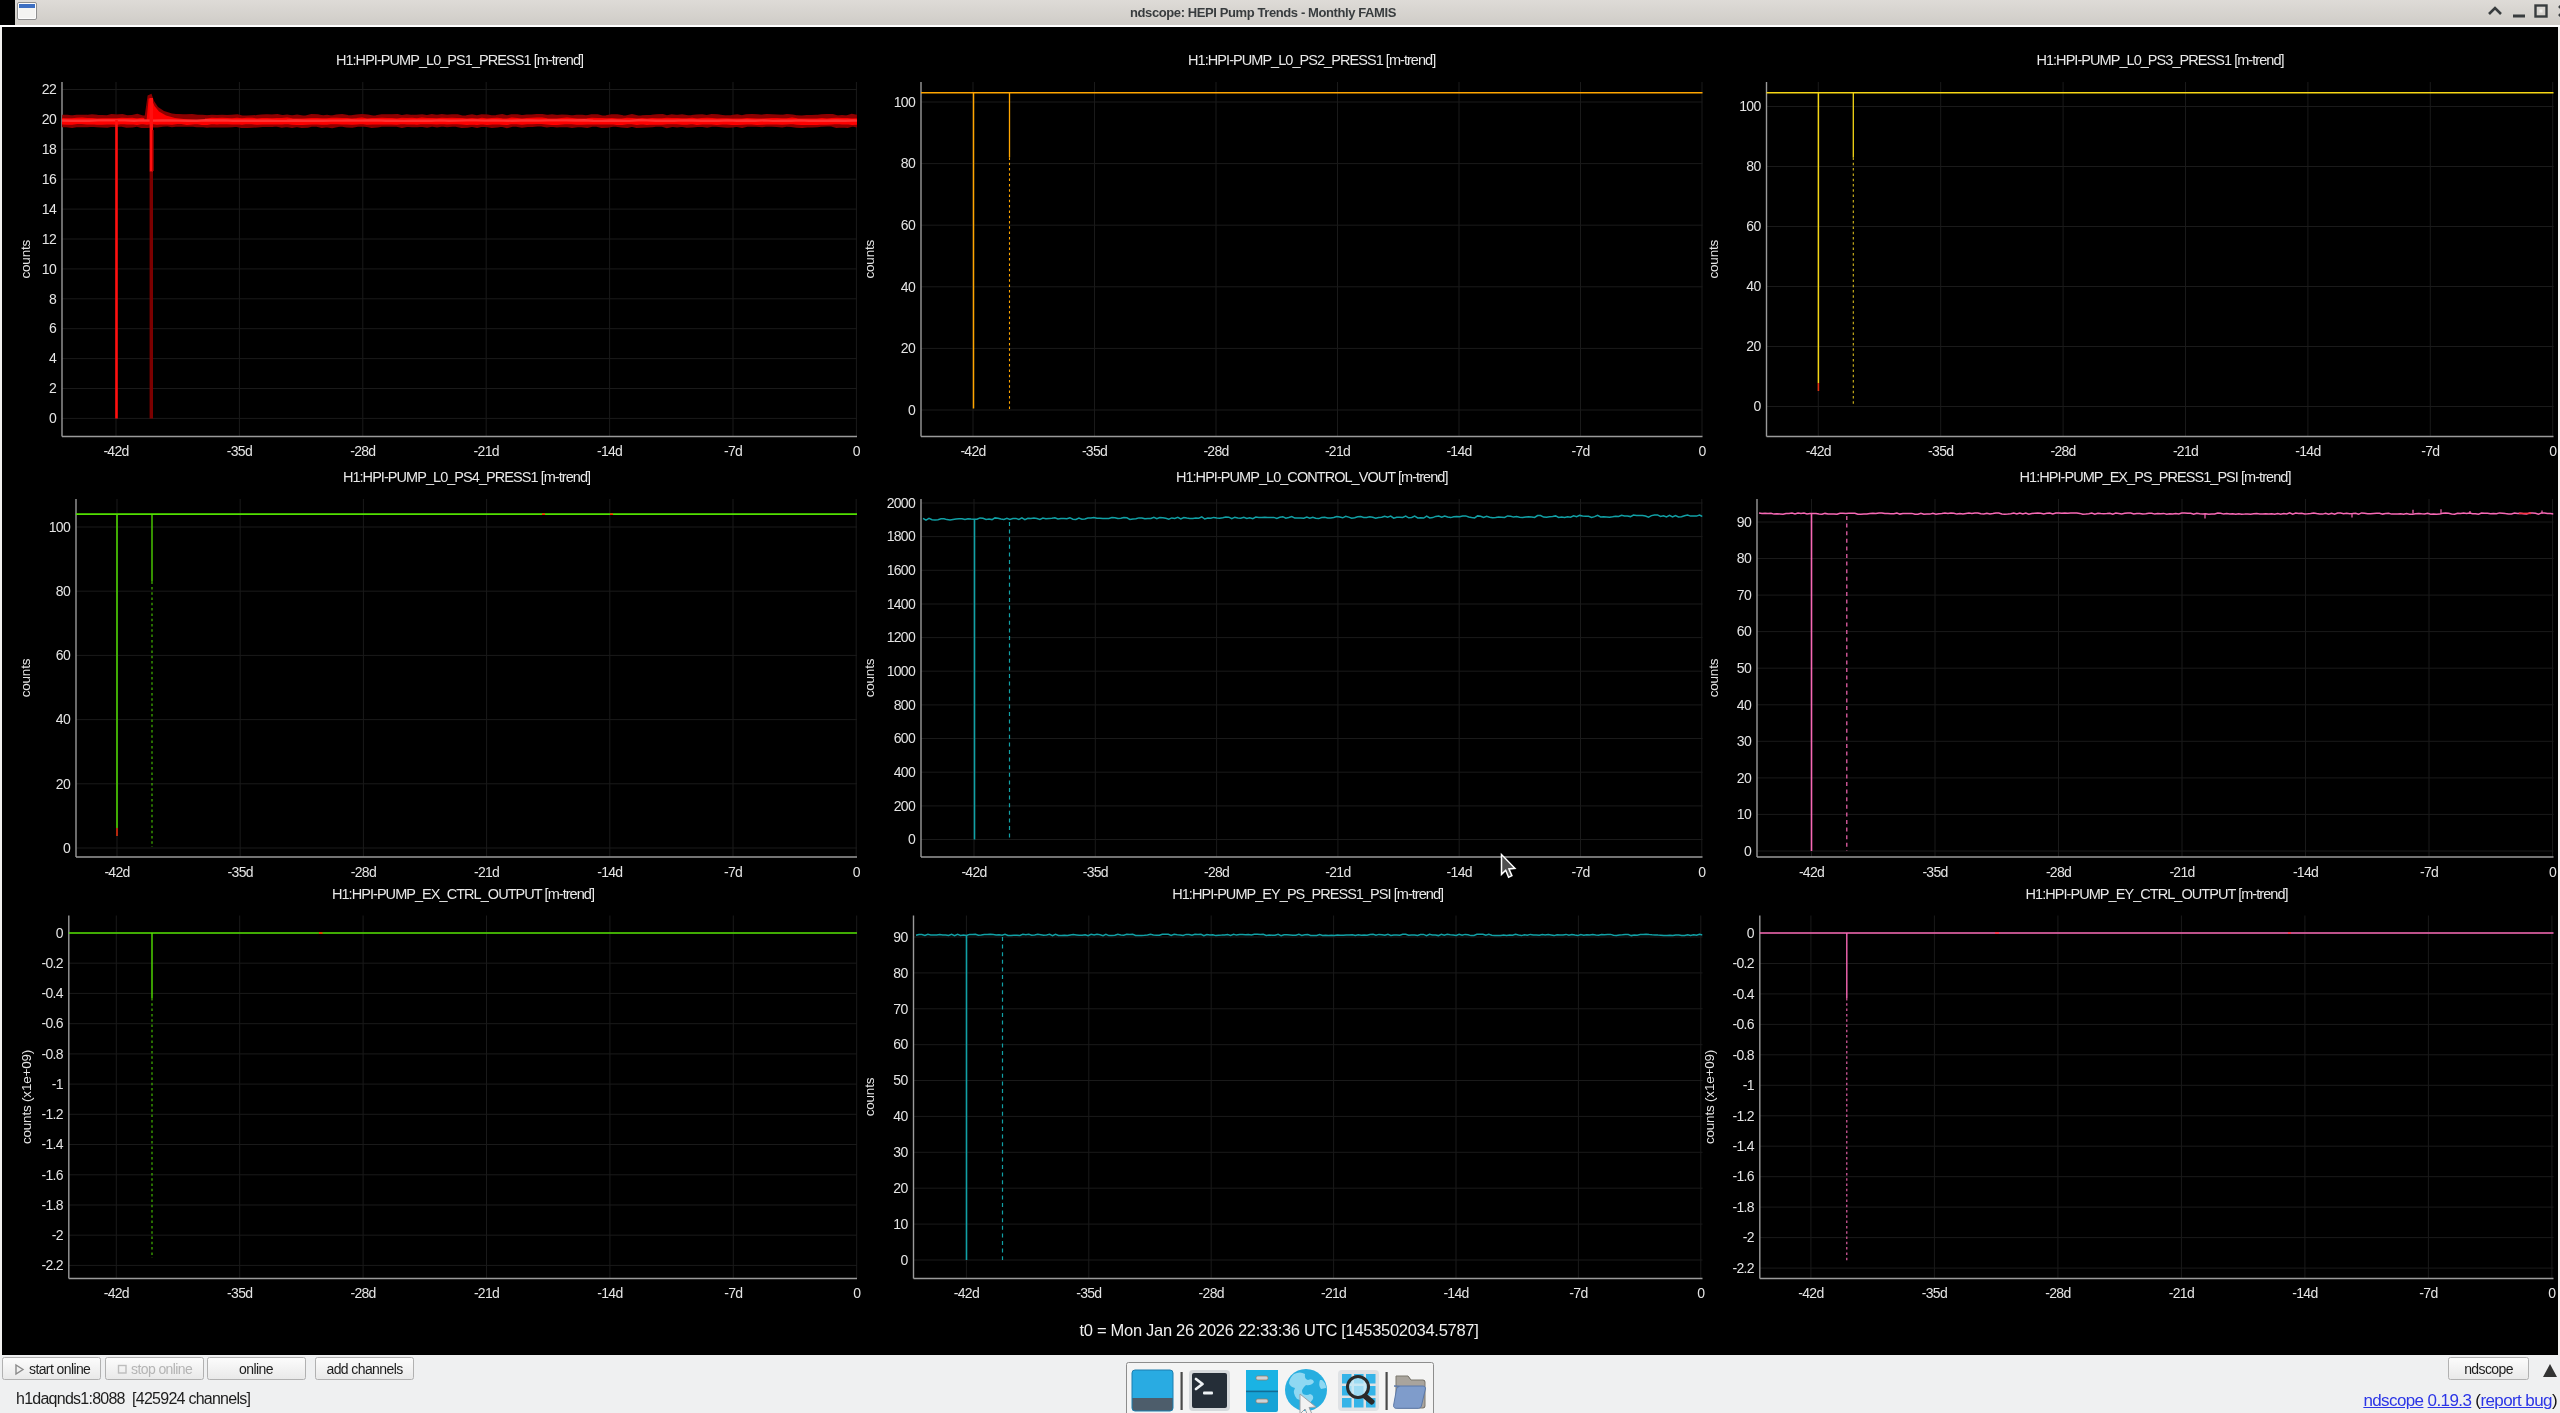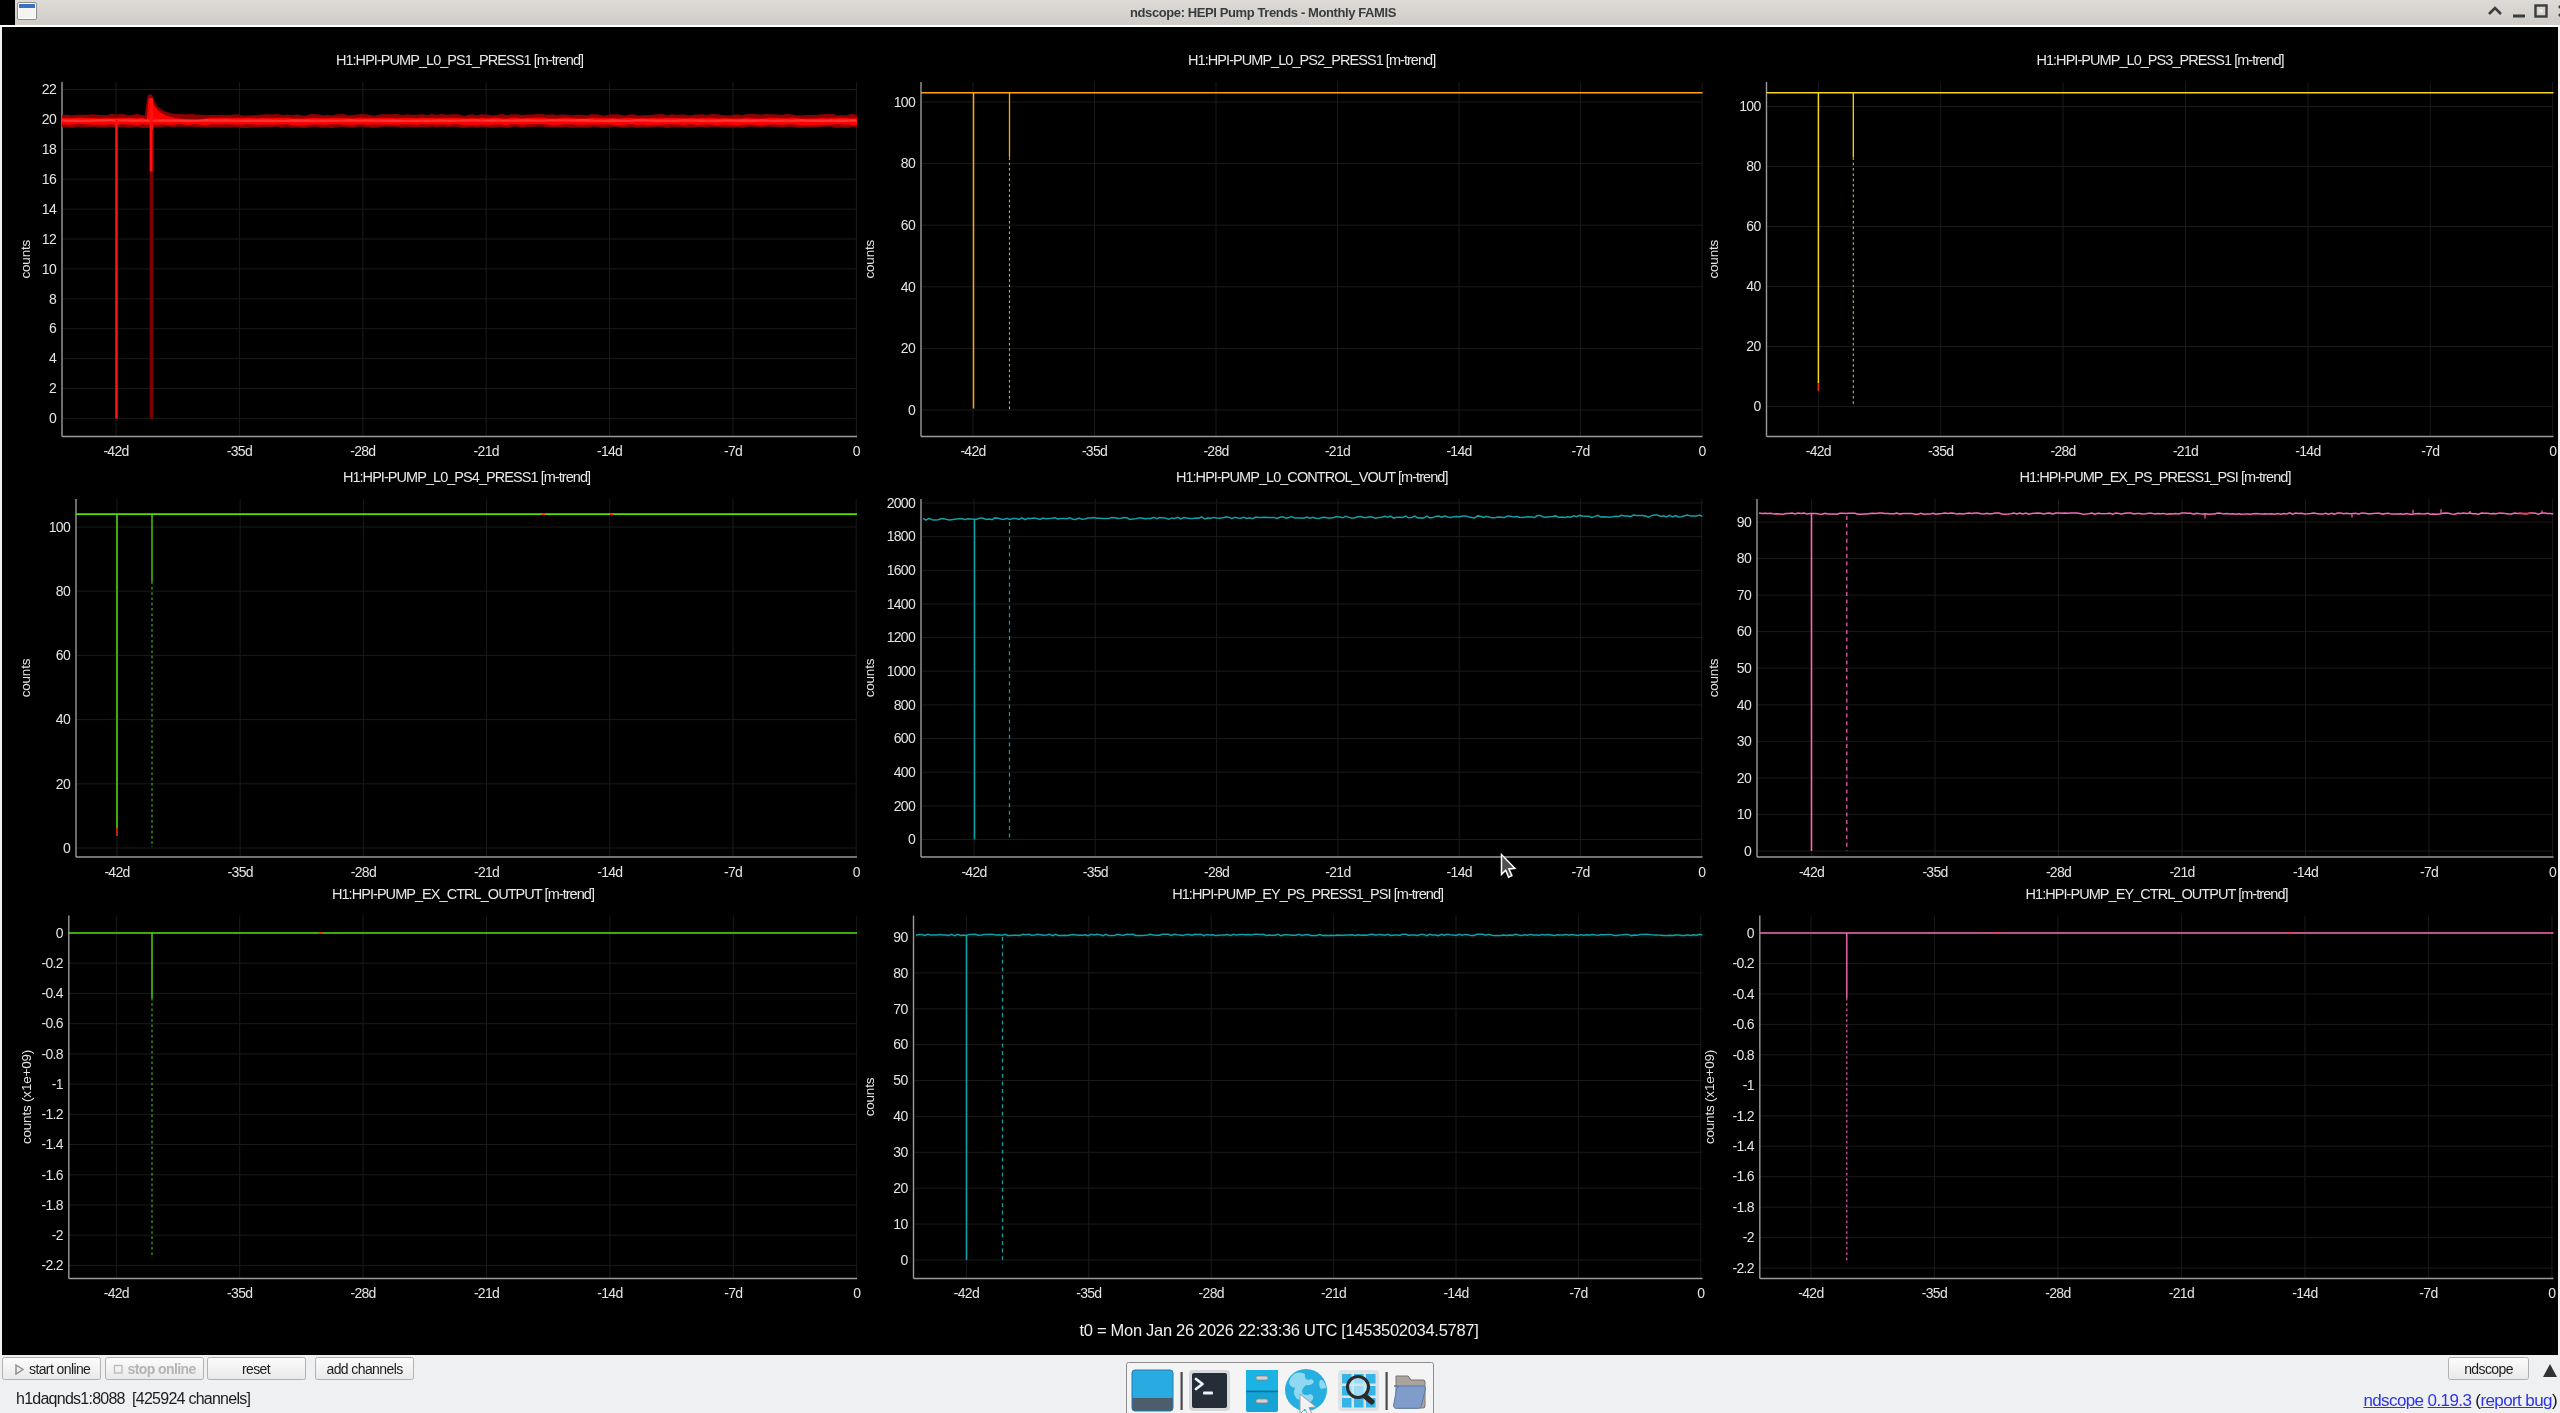--- a/index.html
+++ b/index.html
@@ -17,21 +17,21 @@
 .tk { font-size:14px; letter-spacing:-0.7px; fill:#e4e4e4; }
 .ti { font-size:14.5px; letter-spacing:-0.95px; fill:#e8e8e8; }
 .yl { font-size:13.5px; letter-spacing:-0.2px; fill:#e4e4e4; }
 .t0 { font-size:16.5px; letter-spacing:-0.3px; fill:#f0f0f0; }
 #edge-l { position:absolute; left:0; top:27px; width:2px; height:1328px; background:#f2f1ef; }
 #edge-r { position:absolute; right:0; top:27px; width:2px; height:1328px; background:#f2f1ef; }
 #toolbar { position:absolute; left:0; top:1355px; width:2560px; height:58px; background:#eff0f1; }
 .qbtn { position:absolute; top:1.5px; height:23.5px; background:linear-gradient(#fcfcfc,#e9e9e9);
   border:1px solid #b1b1b1; border-radius:2.5px; font-size:14px; letter-spacing:-0.6px; color:#1d1d1d;
   text-align:center; line-height:22px; }
-.qbtn.dis { color:#b4b4b4;font-weight:bold; }
+.qbtn.dis { color:#b4b4b4; }
 #statusl { position:absolute; left:16px; top:35px; font-size:16px; letter-spacing:-0.75px; color:#1d1d1d; }
 #verstr { position:absolute; right:3px; top:36px; font-size:17px; letter-spacing:-0.6px; color:#111; }
 #verstr a { color:#2b35e6; text-decoration:underline; }
 #taskpanel { position:absolute; left:1126px; top:1362px; }
 #snapbtn { left:2448px; width:81px; top:1.5px; }
 #uparrow { position:absolute; left:2543px; top:9px; width:0; height:0;
   border-left:7px solid transparent; border-right:7px solid transparent;
   border-bottom:13px solid #333; }
 </style>
 </head>
@@ -483,21 +483,21 @@
   <div class="qbtn" style="left:2px;width:99px;">
     <svg width="13" height="13" style="vertical-align:-2px;">
         <path d="M3 2 L10 6.5 L3 11 Z" fill="none" stroke="#8a8a8a" stroke-width="1.4"></path>
       </svg>
     start online</div>
   <div class="qbtn dis" style="left:104.5px;width:99px;">
     <svg width="12" height="12" style="vertical-align:-1.5px;">
         <rect x="2.5" y="2.5" width="7.5" height="7.5" fill="none" stroke="#bdbdbd" stroke-width="1.4"></rect>
       </svg>
     stop online</div>
-  <div class="qbtn" style="left:206.5px;width:99px;">reset</div>
+  <div class="qbtn" style="left:206.5px;width:99px;">online</div>
   <div class="qbtn" style="left:315px;width:99px;">add channels</div>
   <div class="qbtn" id="snapbtn">ndscope</div>
   <div id="uparrow"></div>
   <div id="statusl">h1daqnds1:8088&nbsp; [425924 channels]</div>
   <div id="verstr"><a>ndscope</a> <a>0.19.3</a> (<a>report bug</a>)</div>
 </div>
 <svg id="taskpanel" width="310" height="64">
 <rect x="0.5" y="0.5" width="307" height="62" rx="2" fill="#f4f4f4" stroke="#8d8d8d"></rect>
 <g>
       <rect x="6" y="8" width="41" height="41" rx="3" fill="#29abe2"></rect>

